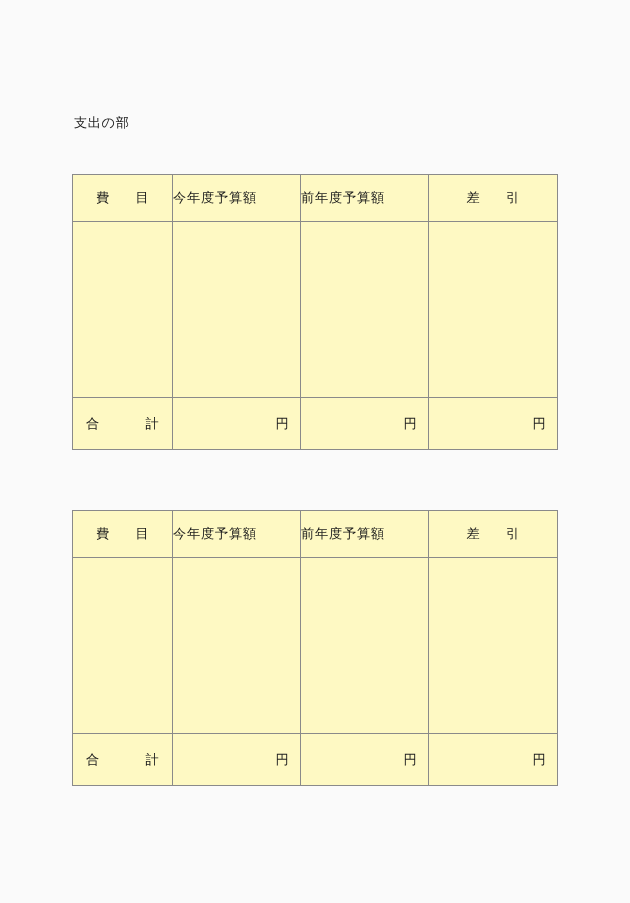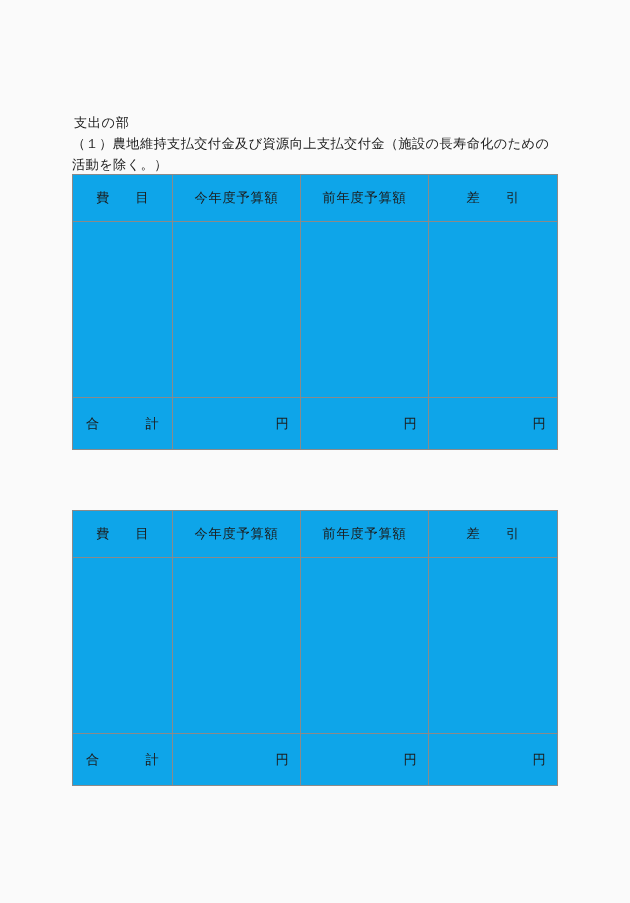--- a/index.html
+++ b/index.html
@@ -57,21 +57,21 @@
   }
 
   
   .budget-table {
     position: absolute;
     left: 72px;
     width: 485px;
     border-collapse: collapse;
     table-layout: fixed;
     font-size: 13.2px;
-    background: #0ea5e9;
+    background: #fef9c3;
   }
   .budget-table.table-1 { top: 174px; }
   .budget-table.table-2 { top: 510px; }
 
   .budget-table td {
     border: 1px solid #8a8a8a;
     padding: 0;
     vertical-align: middle;
   }
 
@@ -88,21 +88,21 @@
   
   .hdr-spread {
     display: block;
     text-align: center;
     letter-spacing: 0.4px;
   }
   .hdr-spread .gap { display: inline-block; width: 26px; }
 
   .hdr-plain {
     display: block;
-    text-align: center;
+    text-align: left;
     letter-spacing: 0.8px;
   }
 
   
   .total-label {
     display: flex;
     justify-content: space-between;
     align-items: center;
     padding: 0 13px;
     letter-spacing: 0.4px;
@@ -118,21 +118,20 @@
 
   .blank-cell { display: block; }
 </style>
 </head>
 <body>
 
 <div class="page">
 
   <div class="doc-title">支出の部</div>
 
-  <div class="section-head section-head-1">（１）農地維持支払交付金及び資源向上支払交付金（施設の長寿命化のための活動を除く。）</div>
 
   <table class="budget-table table-1">
     <colgroup>
       <col class="col-item">
         <col class="col-cur">
         <col class="col-prev">
         <col class="col-diff">
     </colgroup>
     <tbody>
       <tr class="row-header">

